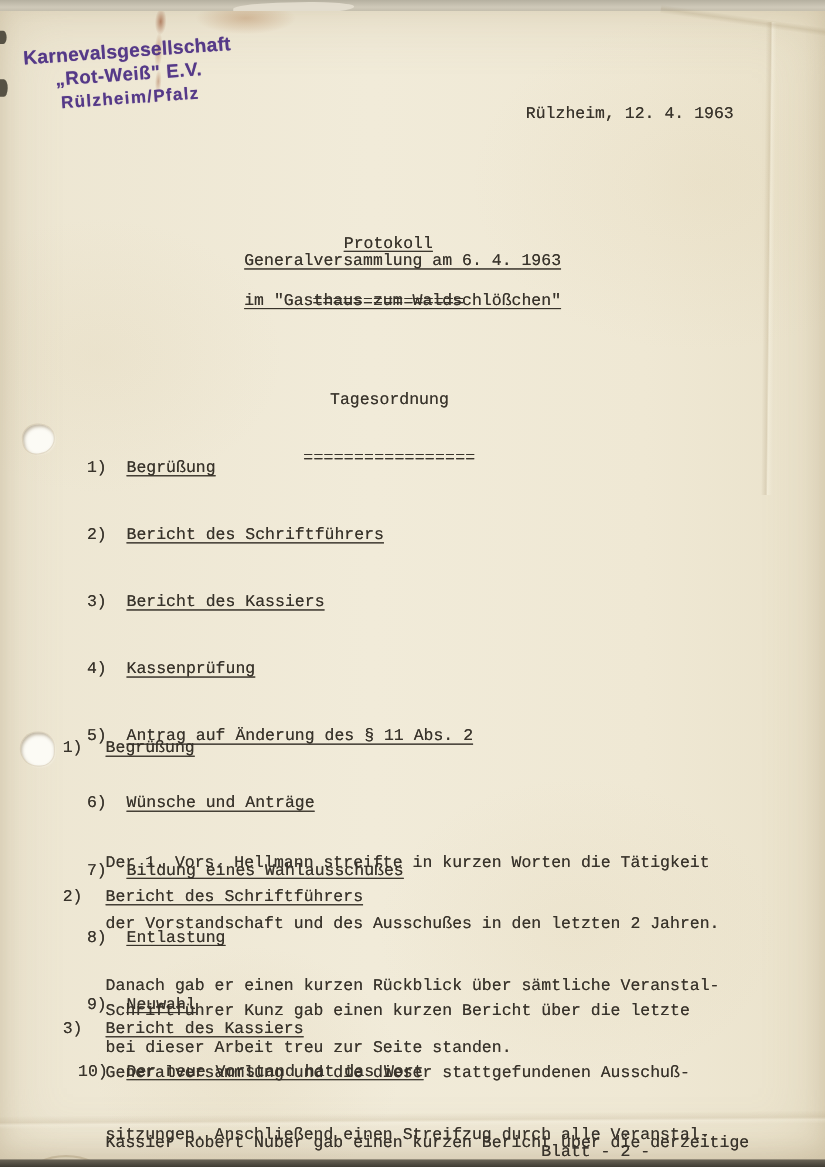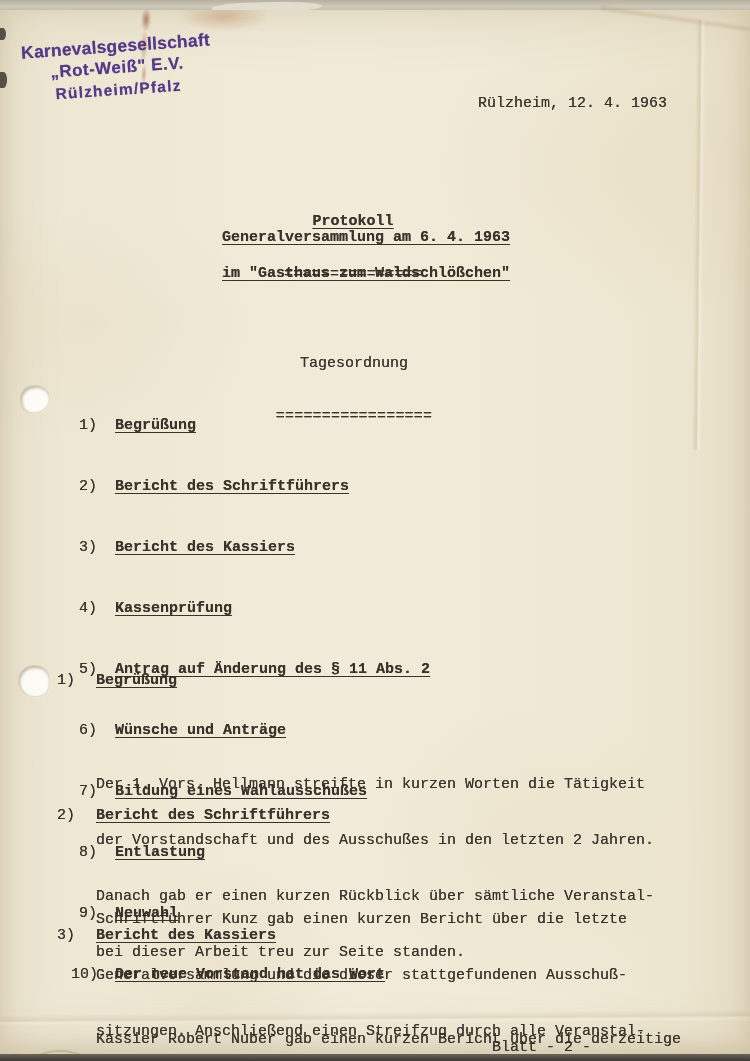--- a/index.html
+++ b/index.html
@@ -73,21 +73,21 @@
   .hole2{left:19px;top:656px;width:30px;height:30px;border-radius:52% 48% 45% 55%;}
   .hole3{
     position:absolute;left:26px;top:1040px;width:64px;height:34px;border-radius:50%;
     border:2px solid rgba(145,125,90,.30);background:transparent;
   }
   
   .tw{
     position:absolute;color:#38332b;font-size:15px;line-height:19px;white-space:pre;
     text-shadow:0 0 .6px rgba(45,40,32,.75);
   }
-  .u{text-decoration:underline;text-underline-offset:3px;text-decoration-thickness:1.3px;font-weight:bold;}
+  .u{text-decoration:underline;text-underline-offset:3px;text-decoration-thickness:1.3px;}
   .center{text-align:center;}
   .rule{line-height:11px;letter-spacing:.2px;}
   .dateline{left:478px;top:84px;}
   .title-block{left:283px;top:164px;width:140px;}
   .meeting1{left:222px;top:218px;}
   .meeting2{left:222px;top:254px;}
   .agenda-head{left:275px;top:306px;width:158px;}
   .agenda-list{left:71px;top:368px;}
   .agenda-row{height:23px;display:flex;}
   .agenda-row .num{display:inline-block;width:26px;text-align:right;}

